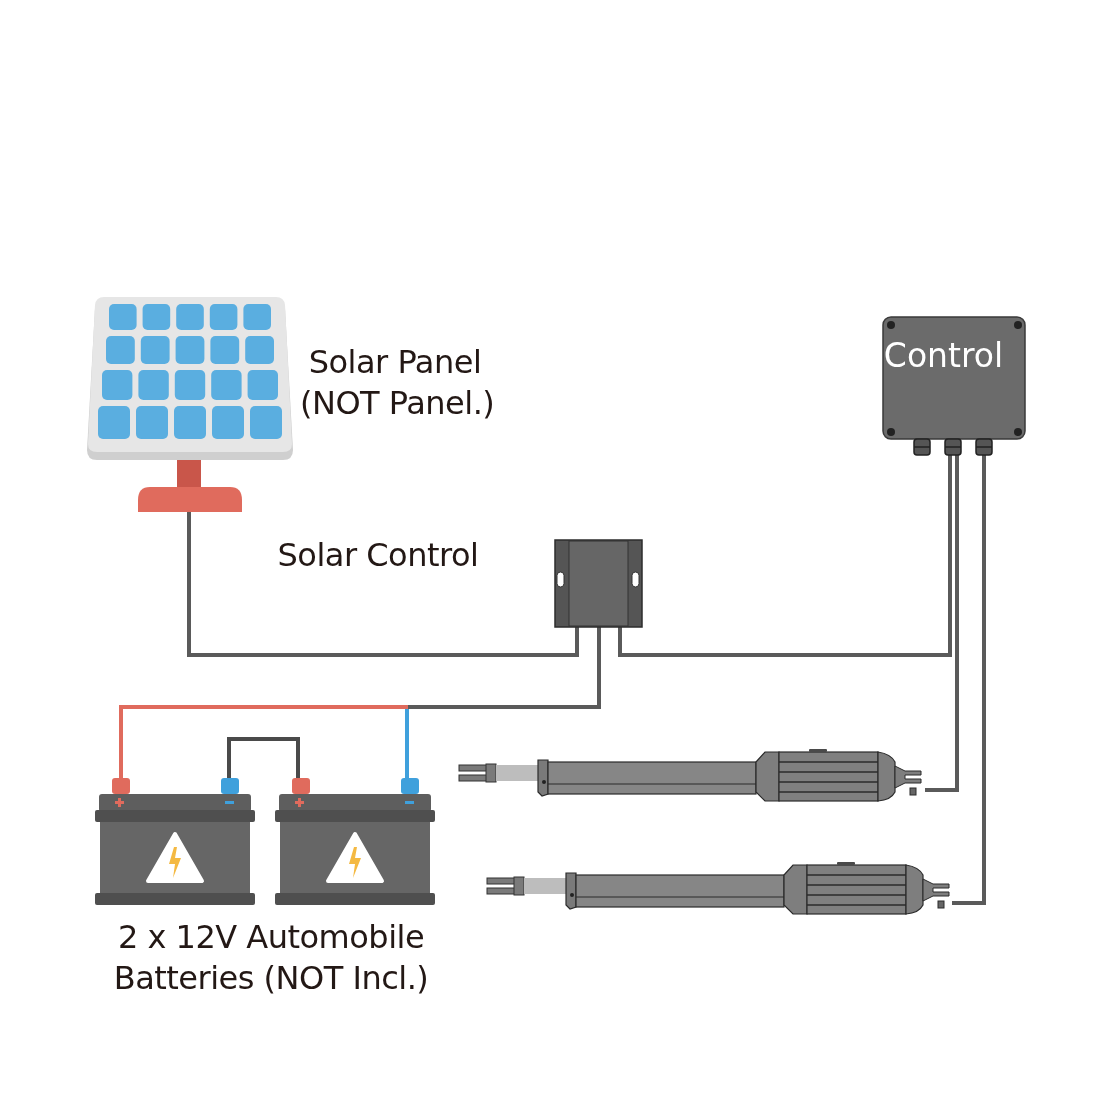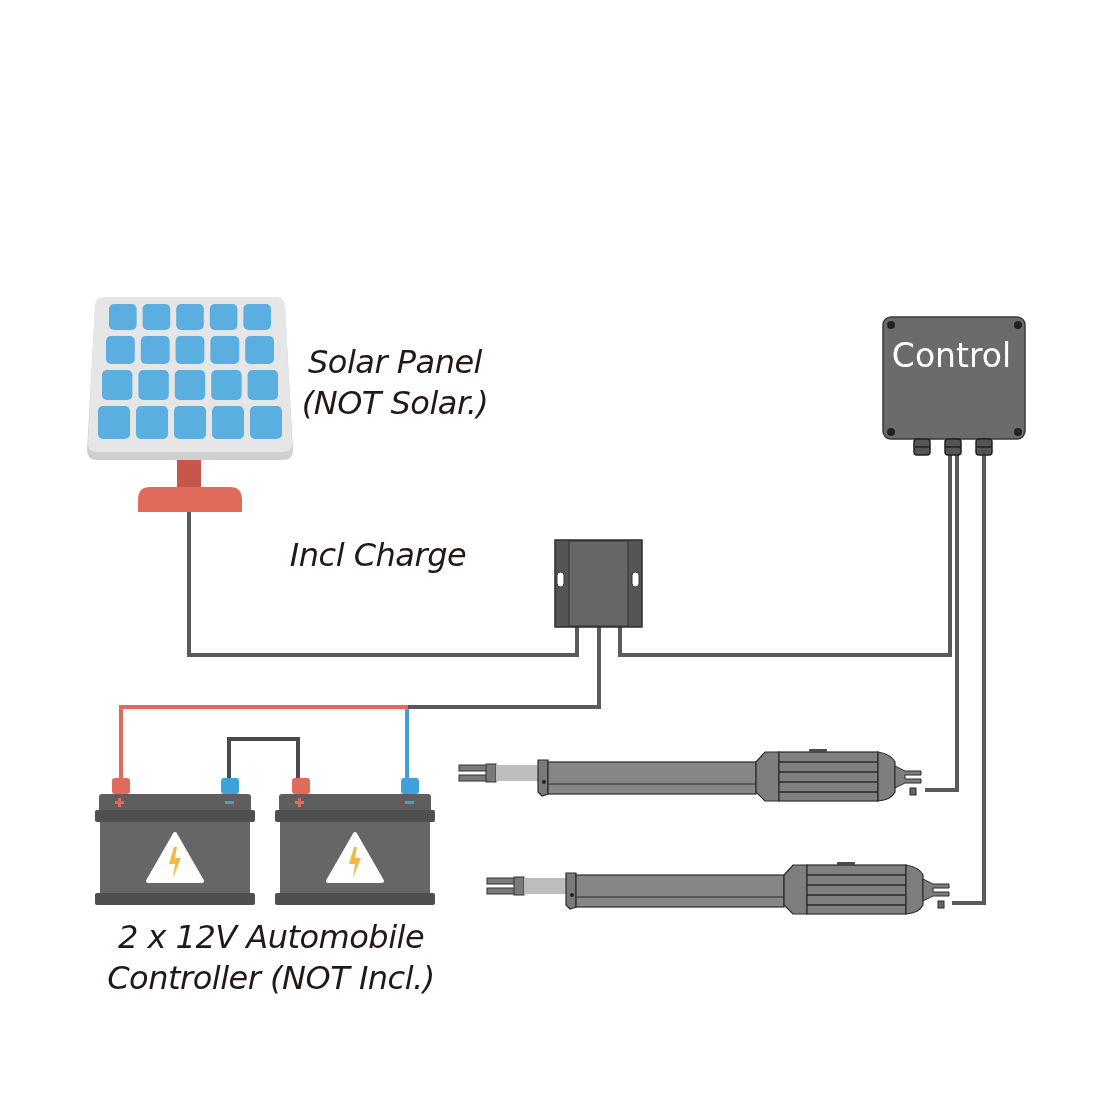--- a/index.html
+++ b/index.html
@@ -1,18 +1,18 @@
 <!DOCTYPE html>
 <html><head>
 <meta charset="utf-8">
 <style>
   html,body{margin:0;padding:0;background:#ffffff;}
   body{width:1101px;height:1101px;position:relative;overflow:hidden;font-family:"DejaVu Sans","Liberation Sans",sans-serif;}
   #stage{position:absolute;left:0;top:0;width:1101px;height:1101px;}
-  .label{position:absolute;color:#231815;font-size:32px;line-height:41px;text-align:center;white-space:nowrap;letter-spacing:-0.5px;font-style:italic;}
+  .label{position:absolute;color:#231815;font-size:32px;line-height:41px;text-align:center;white-space:nowrap;letter-spacing:-0.5px;}
   .cb-label{position:absolute;color:#ffffff;font-size:33px;line-height:42px;text-align:center;white-space:nowrap;}
 </style>
 </head>
 <body>
 
 <div id="stage">
 <svg width="1101" height="1101" viewBox="0 0 1101 1101" xmlns="http://www.w3.org/2000/svg">
 
   <g fill="none" stroke-linejoin="miter">
 
@@ -158,28 +158,28 @@
           <path d="M906,865 Q919,867 923,875 L923,905 Q919,913 906,914 Z" fill="#7e7e7e" stroke="#2b2b2b" stroke-width="1.2"></path>
           <path d="M923,879 L933,884 L949,884 L949,888 L933,888 L933,892 L949,892 L949,896 L933,896 L923,901 Z" fill="#7e7e7e" stroke="#2b2b2b" stroke-width="1"></path>
           <rect x="938" y="901" width="6" height="7" fill="#666" stroke="#2b2b2b" stroke-width="1"></rect>
         </g>
       </g>
 </svg>
 
   
   <div class="label" style="left:300px;top:342px;width:190px;">
     <div>Solar Panel</div>
-    <div>(NOT Solar.)</div>
+    <div>(NOT Panel.)</div>
   </div>
 
   <div class="label" style="left:204px;top:535px;width:348px;">
-    <div>Incl Charge</div>
+    <div>Solar Control</div>
   </div>
 
-  <div class="cb-label" style="left:883px;top:335px;width:121px;margin-left:8px;">
+  <div class="cb-label" style="left:883px;top:335px;width:121px;">
     <div>Control</div>
   </div>
 
   <div class="label" style="left:96px;top:917px;width:350px;">
     <div>2 x 12V Automobile</div>
-    <div>Controller (NOT Incl.)</div>
+    <div>Batteries (NOT Incl.)</div>
   </div>
 </div>
 
 </body></html>

